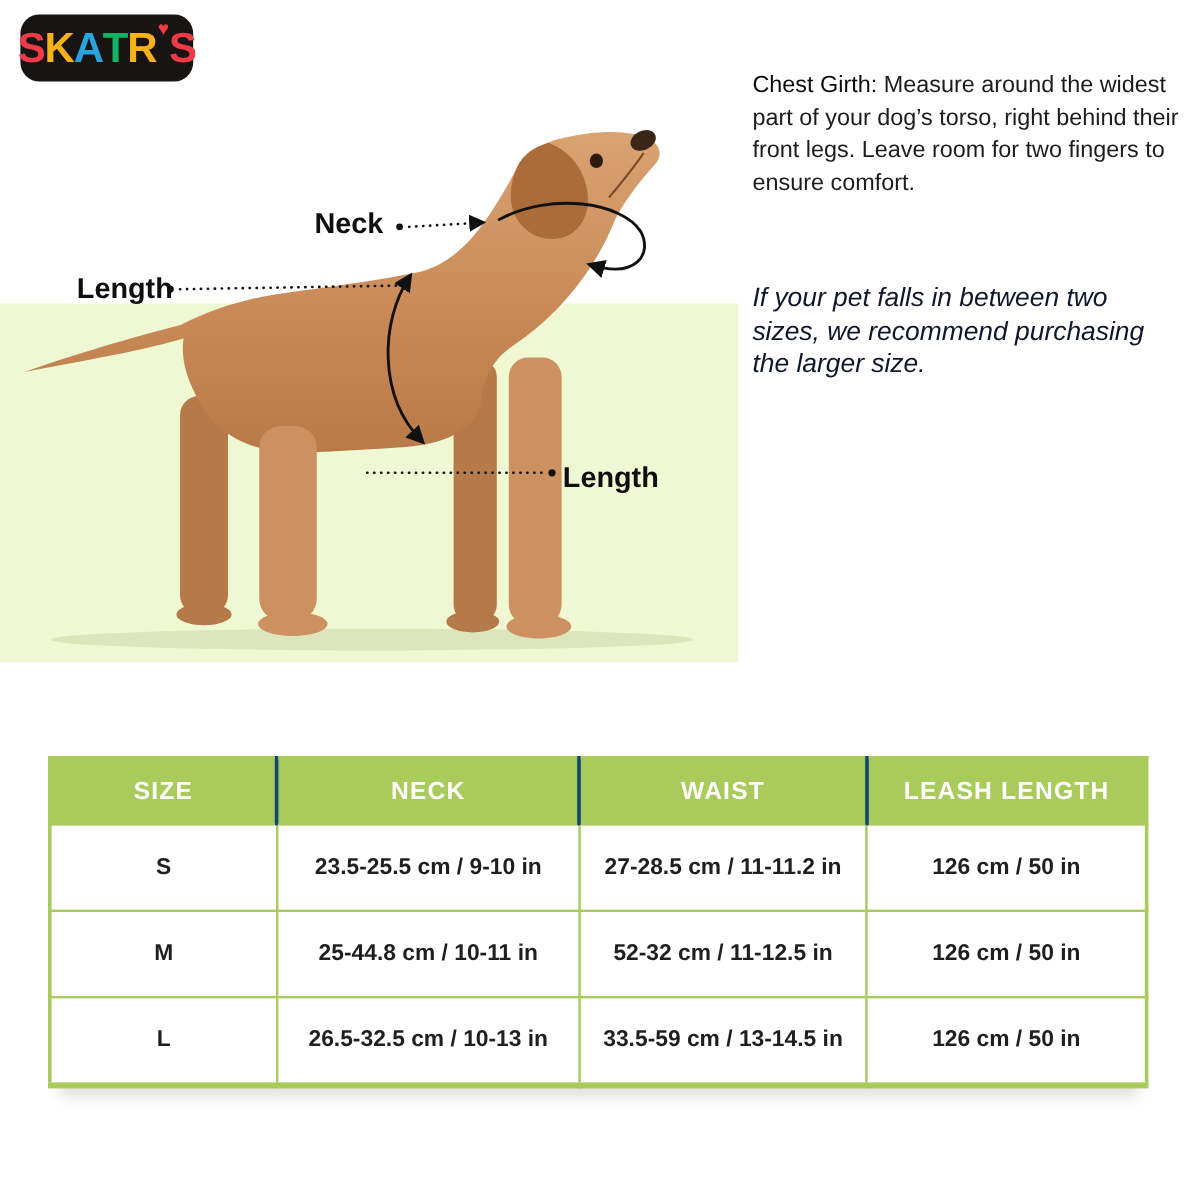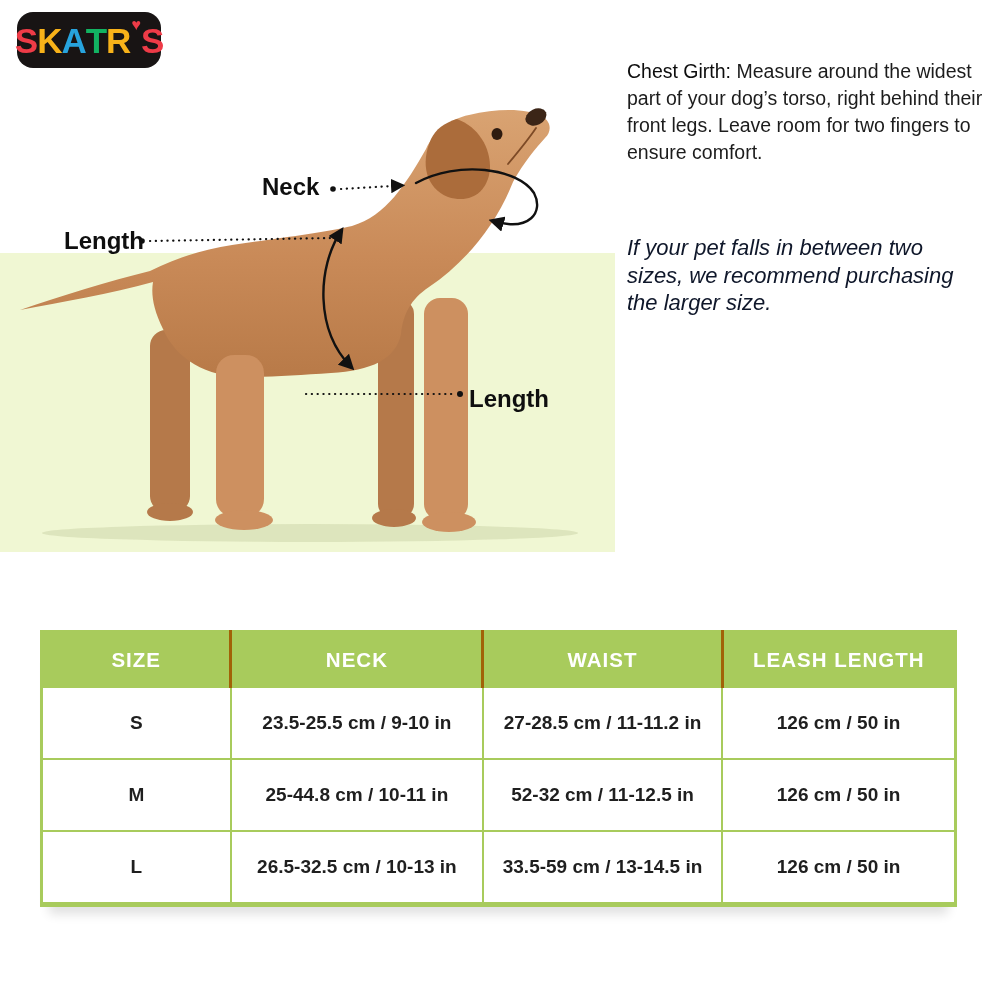--- a/index.html
+++ b/index.html
@@ -27,21 +27,21 @@
   .info-col .p2{margin-top:29px;}
   .info-col .p3{margin-top:27px;}
   .info-title{font-weight:400;color:#0d0d0d;}
   .note{margin-top:68px !important;font-style:italic;font-size:22px;line-height:27.5px;color:#0f172a;}
 
   
   .size-table{position:absolute;left:40px;top:630px;width:917px;border-collapse:collapse;
               border:3px solid #a8cb5c;border-bottom-width:5px;
               box-shadow:0 16px 10px -9px rgba(0,0,0,0.12);}
   .size-table th{background:#a8cb5c;color:#ffffff;font-weight:700;font-size:20.5px;
-                 letter-spacing:1px;height:51px;border-right:3px solid #a16207;text-align:center;}
+                 letter-spacing:1px;height:51px;border-right:3px solid #0c4a6e;text-align:center;}
   .size-table th:last-child{border-right:none;}
   .size-table td{background:#ffffff;border:2px solid #a8cb5c;height:68px;text-align:center;
                  font-weight:700;font-size:19px;color:#1f1f1f;}
   col.c0{width:190px;} col.c1{width:253px;} col.c2{width:240px;} col.c3{width:234px;}
 
   .ann{stroke:#111;fill:none;}
   .dotted{stroke-width:2.2;stroke-dasharray:0.2 5.6;stroke-linecap:round;}
   .solid{stroke-width:2.4;stroke-linecap:round;}
 </style>
 </head>

